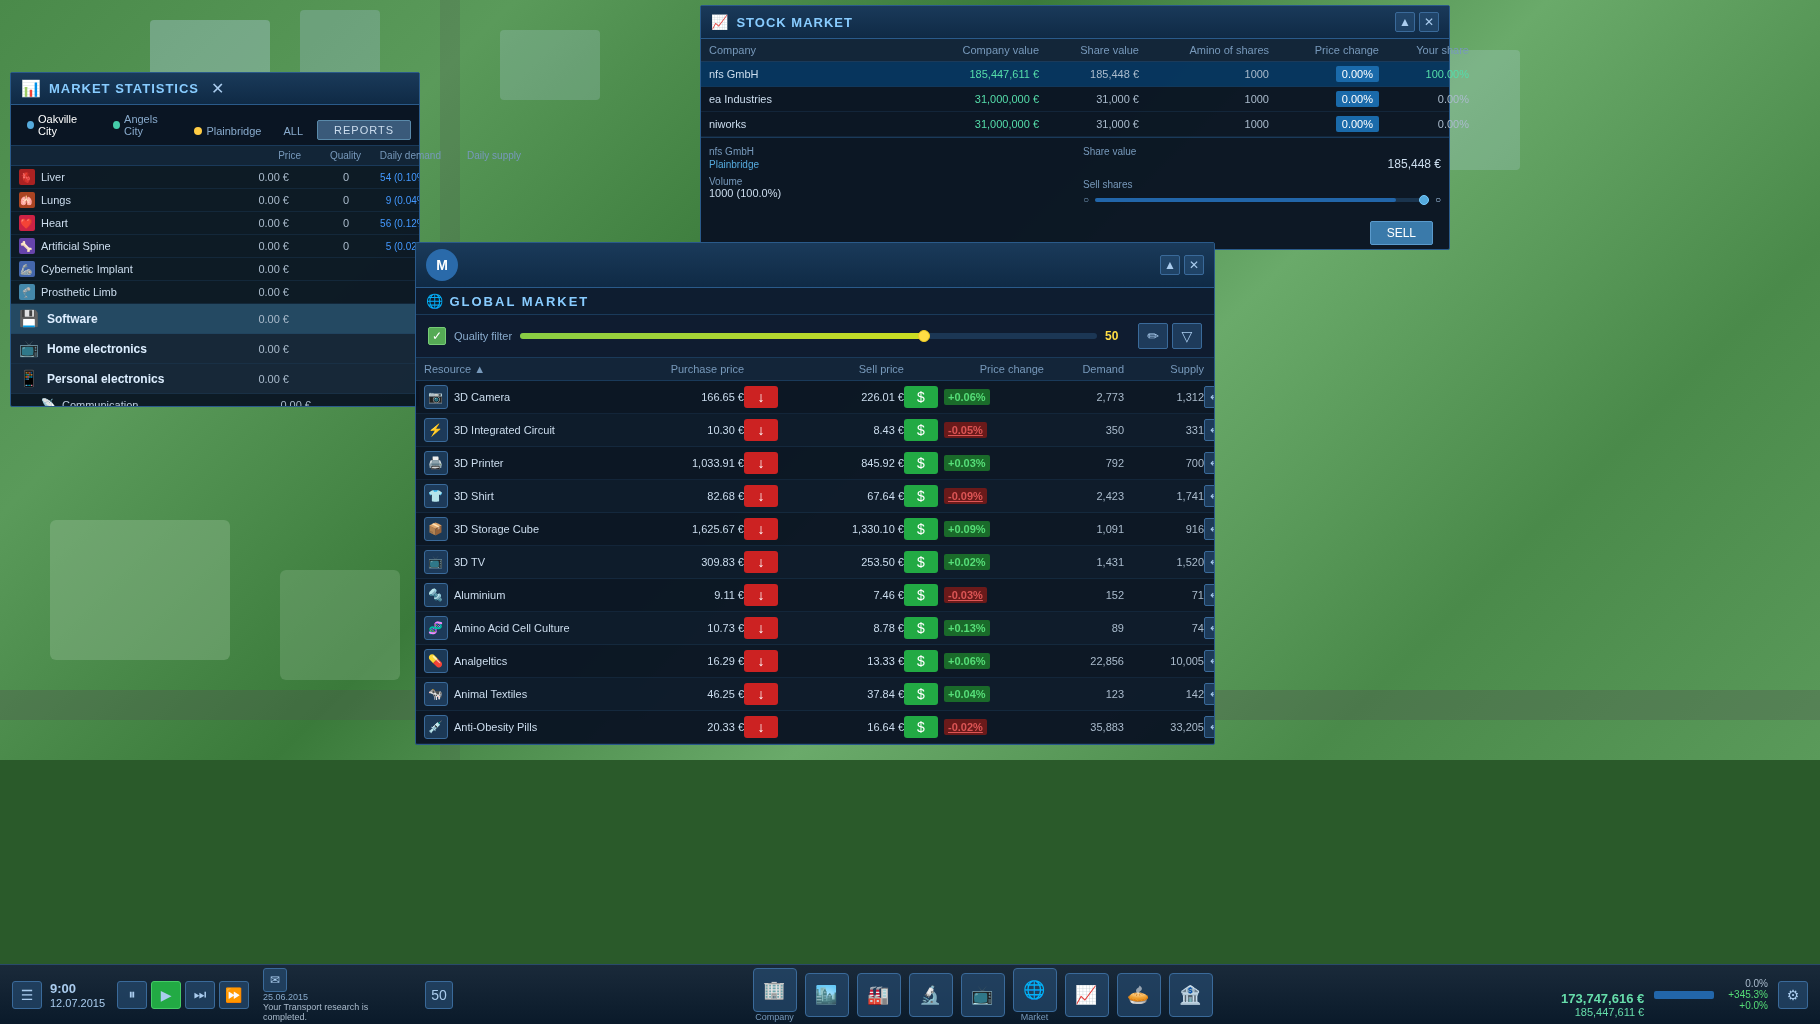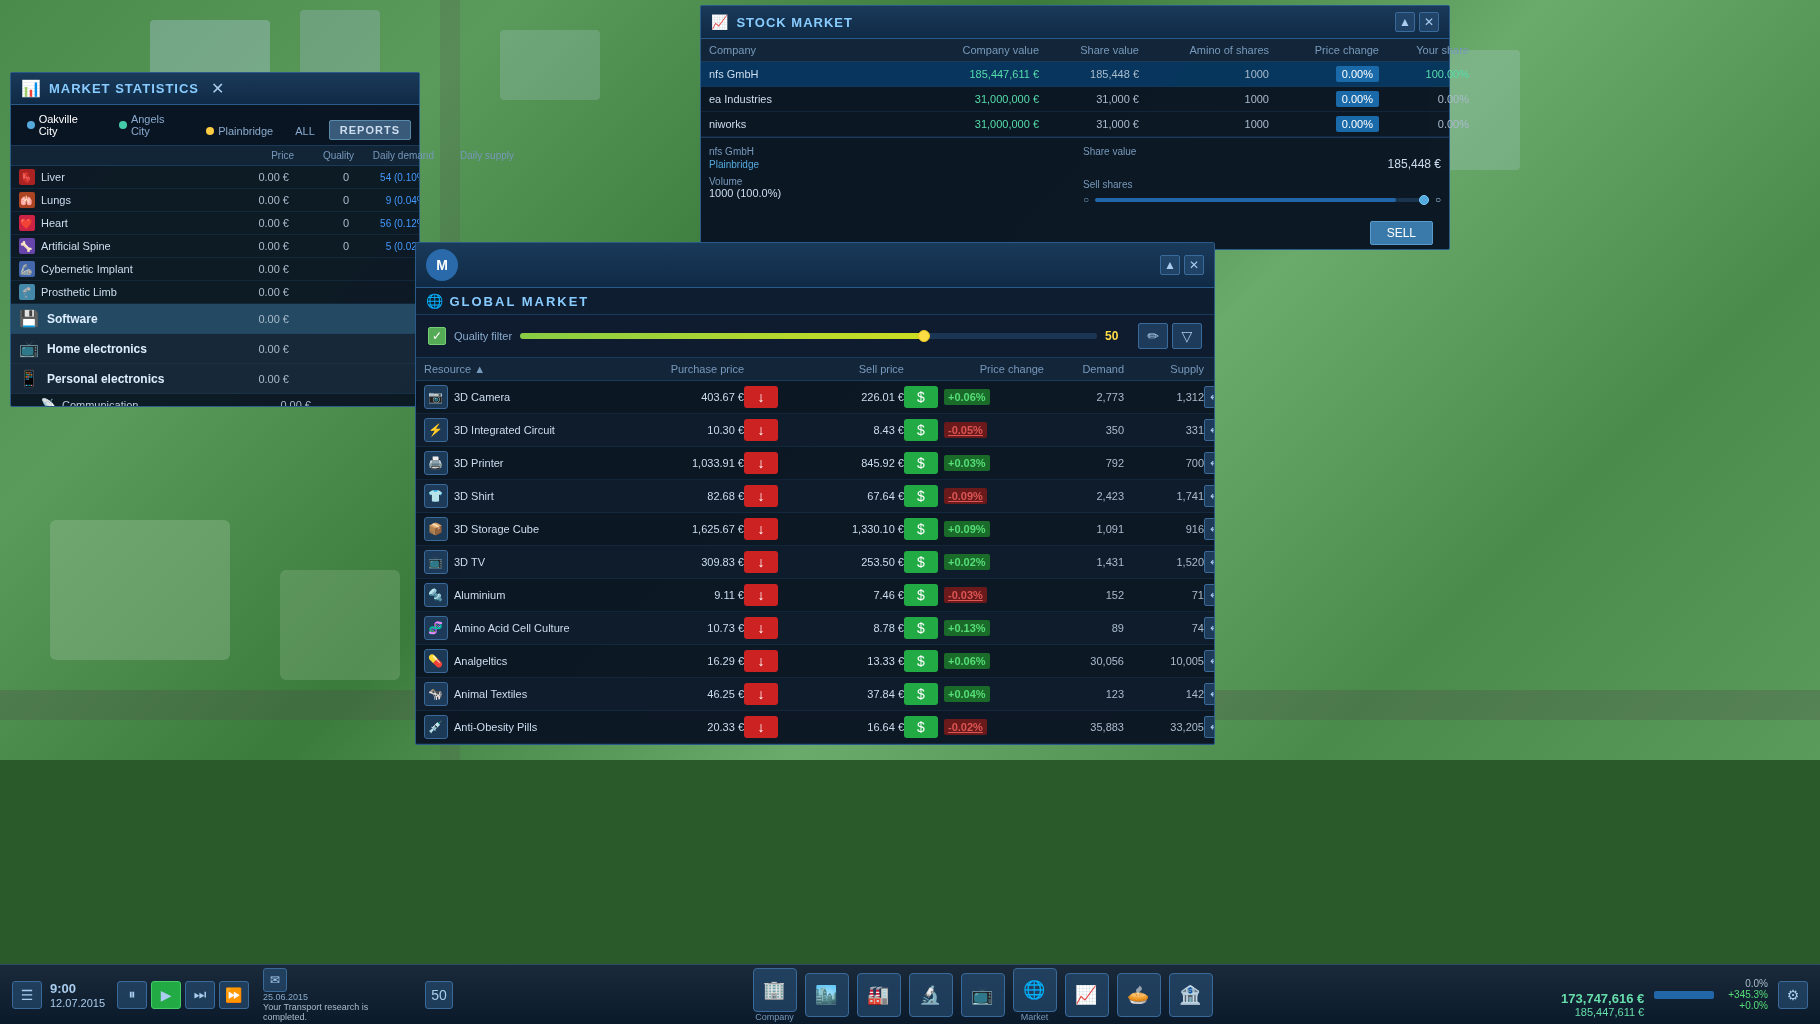--- a/index.html
+++ b/index.html
@@ -158,32 +158,31 @@
       border-radius: 50%;
     }
 
     .city-tab.active { color: #fff; }
 
     .reports-btn {
       margin-left: auto;
       background: #3a5a7a;
       border: 1px solid #5a8aaa;
       color: #ccddee;
-      padding: 3px 10px;
+      padding: 3px 16px;
       font-size: 11px;
       cursor: pointer;
       border-radius: 2px;
       letter-spacing: 1px;
-      font-weight: bold;
     }
 
     .market-table-header {
       display: grid;
       grid-template-columns: 200px 70px 60px 80px 80px;
-      padding: 4px 13px;
+      padding: 4px 20px;
       background: rgba(20,40,60,0.8);
       color: #7799bb;
       font-size: 10px;
       border-bottom: 1px solid #1a3a5a;
     }
 
     .market-table-header div { text-align: right; }
     .market-table-header div:first-child { text-align: left; }
 
     .market-row {
@@ -943,21 +942,21 @@
     <div></div>
   </div>
 
   <div class="global-scroll">
 
     <div class="global-row">
       <div class="res-name">
           <div class="res-icon">📷</div>
           <span>3D Camera</span>
         </div>
-      <div class="price">403.67 €</div>
+      <div class="price">166.65 €</div>
       <div>
           <button class="trade-btn sell">↓</button>
         </div>
       <div class="price">226.01 €</div>
       <div>
           <button class="trade-btn buy">$</button>
         </div>
       <div><span class="price-change pos">+0.06%</span></div>
       <div class="num">2,773</div>
       <div class="num">1,312</div>
@@ -1120,21 +1119,21 @@
         </div>
       <div class="price">16.29 €</div>
       <div>
           <button class="trade-btn sell">↓</button>
         </div>
       <div class="price">13.33 €</div>
       <div>
           <button class="trade-btn buy">$</button>
         </div>
       <div><span class="price-change pos">+0.06%</span></div>
-      <div class="num">30,056</div>
+      <div class="num">22,856</div>
       <div class="num">10,005</div>
       <div>
           <div class="info-btn">↩</div>
         </div>
     </div>
 
     <div class="global-row">
       <div class="res-name">
           <div class="res-icon">🐄</div>
           <span>Animal Textiles</span>

